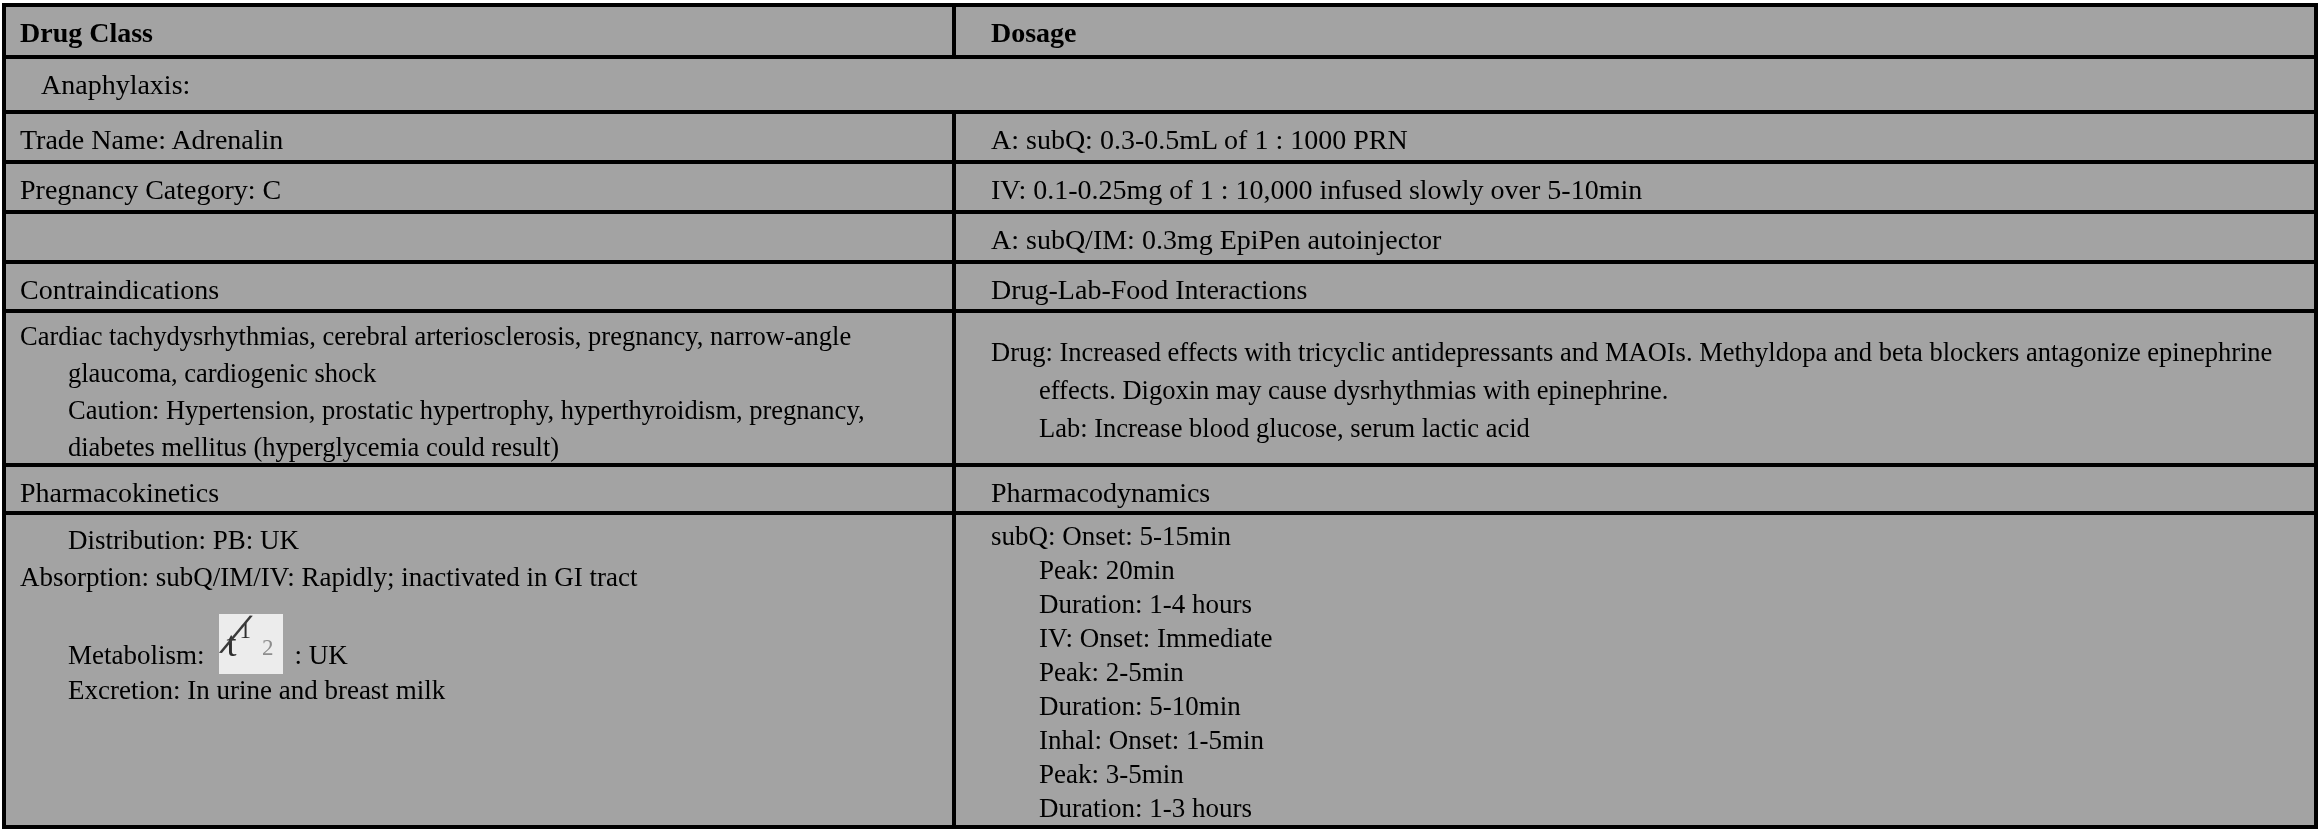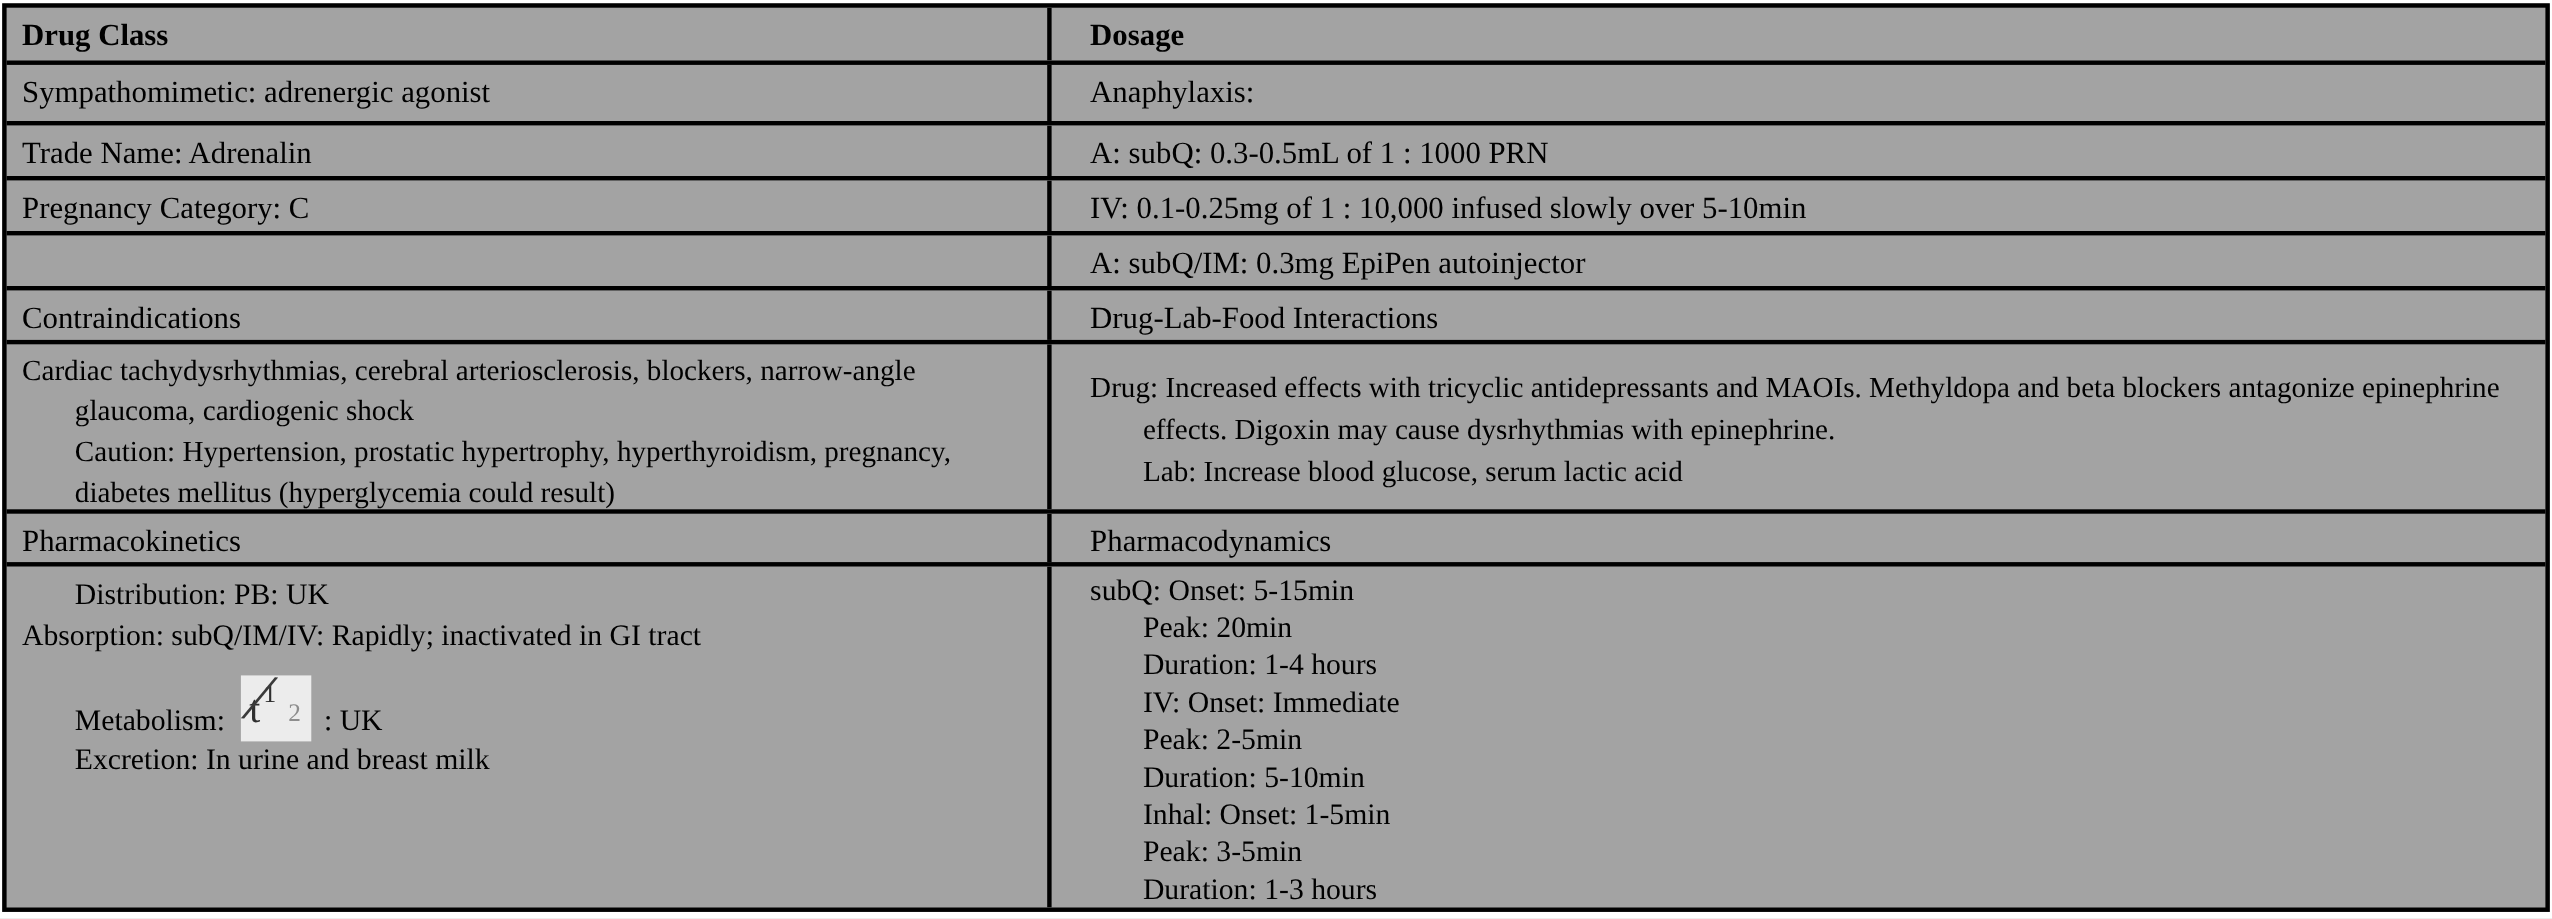--- a/index.html
+++ b/index.html
@@ -110,21 +110,20 @@
 
 <div class="page">
   <div class="drug-table">
 
     <div class="trow h52">
       <div class="cell cl bold">Drug Class</div>
       <div class="cell cr bold">Dosage</div>
     </div>
 
     <div class="trow h55">
-      <div class="cell cl">Sympathomimetic: adrenergic agonist</div>
       <div class="cell cr">Anaphylaxis:</div>
     </div>
 
     <div class="trow h50">
       <div class="cell cl">Trade Name: Adrenalin</div>
       <div class="cell cr">A: subQ: 0.3-0.5mL of 1 : 1000 PRN</div>
     </div>
 
     <div class="trow h50">
       <div class="cell cl">Pregnancy Category: C</div>
@@ -136,21 +135,21 @@
       <div class="cell cr">A: subQ/IM: 0.3mg EpiPen autoinjector</div>
     </div>
 
     <div class="trow h49">
       <div class="cell cl">Contraindications</div>
       <div class="cell cr">Drug-Lab-Food Interactions</div>
     </div>
 
     <div class="trow h154">
       <div class="cell cl para">
-        <div class="line">Cardiac tachydysrhythmias, cerebral arteriosclerosis, blockers, narrow-angle</div>
+        <div class="line">Cardiac tachydysrhythmias, cerebral arteriosclerosis, pregnancy, narrow-angle</div>
         <div class="line ind">glaucoma, cardiogenic shock</div>
         <div class="line ind">Caution: Hypertension, prostatic hypertrophy, hyperthyroidism, pregnancy,</div>
         <div class="line ind">diabetes mellitus (hyperglycemia could result)</div>
       </div>
       <div class="cell cr para-r">
         <div class="line">Drug: Increased effects with tricyclic antidepressants and MAOIs. Methyldopa and beta blockers antagonize epinephrine</div>
         <div class="line ind">effects. Digoxin may cause dysrhythmias with epinephrine.</div>
         <div class="line ind">Lab: Increase blood glucose, serum lactic acid</div>
       </div>
     </div>

